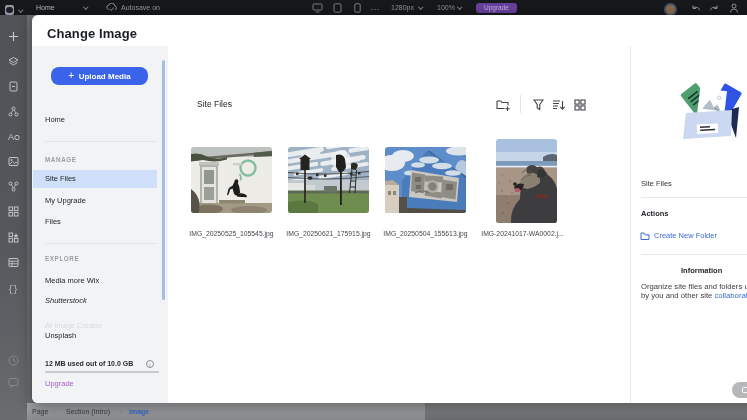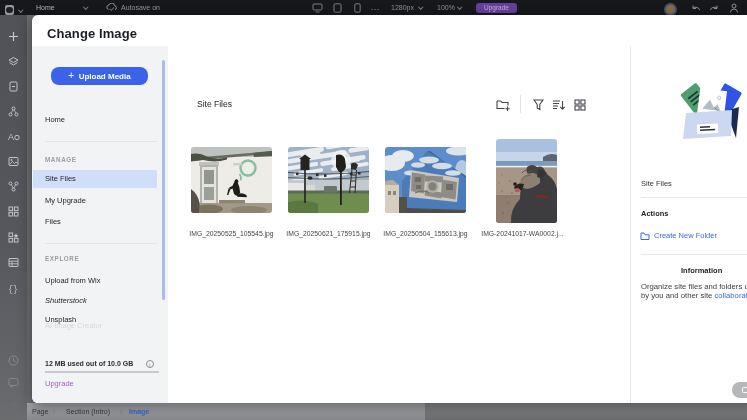--- a/index.html
+++ b/index.html
@@ -174,23 +174,23 @@
     <div id="selrow"></div>
     <div id="upbtn"><span style="font-size:10px;">+</span>&nbsp; <b>Upload Media</b></div>
     <div class="nav" style="top:69px;">Home</div>
     <div class="pdiv" style="top:95px;"></div>
     <div class="navlab" style="top:110px;">MANAGE</div>
     <div class="nav" style="top:128px;">Site Files</div>
     <div class="nav" style="top:150px;">My Upgrade</div>
     <div class="nav" style="top:171px;">Files</div>
     <div class="pdiv" style="top:197px;"></div>
     <div class="navlab" style="top:209px;">EXPLORE</div>
-    <div class="nav" style="top:230px;">Upload from Wix</div>
+    <div class="nav" style="top:230px;">Media more Wix</div>
     <div class="nav" style="top:250px;font-style:italic;">Shutterstock</div>
-    <div class="nav" style="top:269px;">Unsplash</div>
+    <div class="nav" style="top:285px;">Unsplash</div>
     <div class="nav" style="top:275px;opacity:0.13;">AI Image Creator</div>
     <div style="position:absolute;left:13px;top:325px;width:114px;height:1.5px;background:#c9cacd;"></div>
     <div id="storage">12 MB used out of 10.0 GB</div>
     <div style="position:absolute;left:114px;top:314px;width:8px;height:8px;border:1px solid #8b8d92;border-radius:5px;font-size:6px;color:#8b8d92;text-align:center;line-height:8px;">i</div>
     <div id="upgr">Upgrade</div>
     <div id="scrollbar"></div>
   </div>
 
   <div id="gridtitle">Site Files</div>
   <div id="toolrow">

